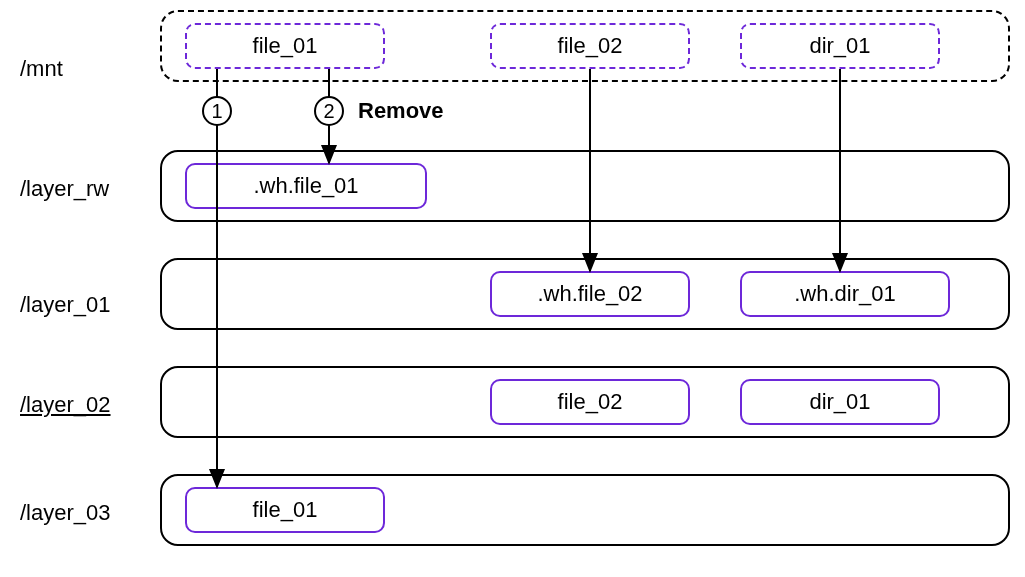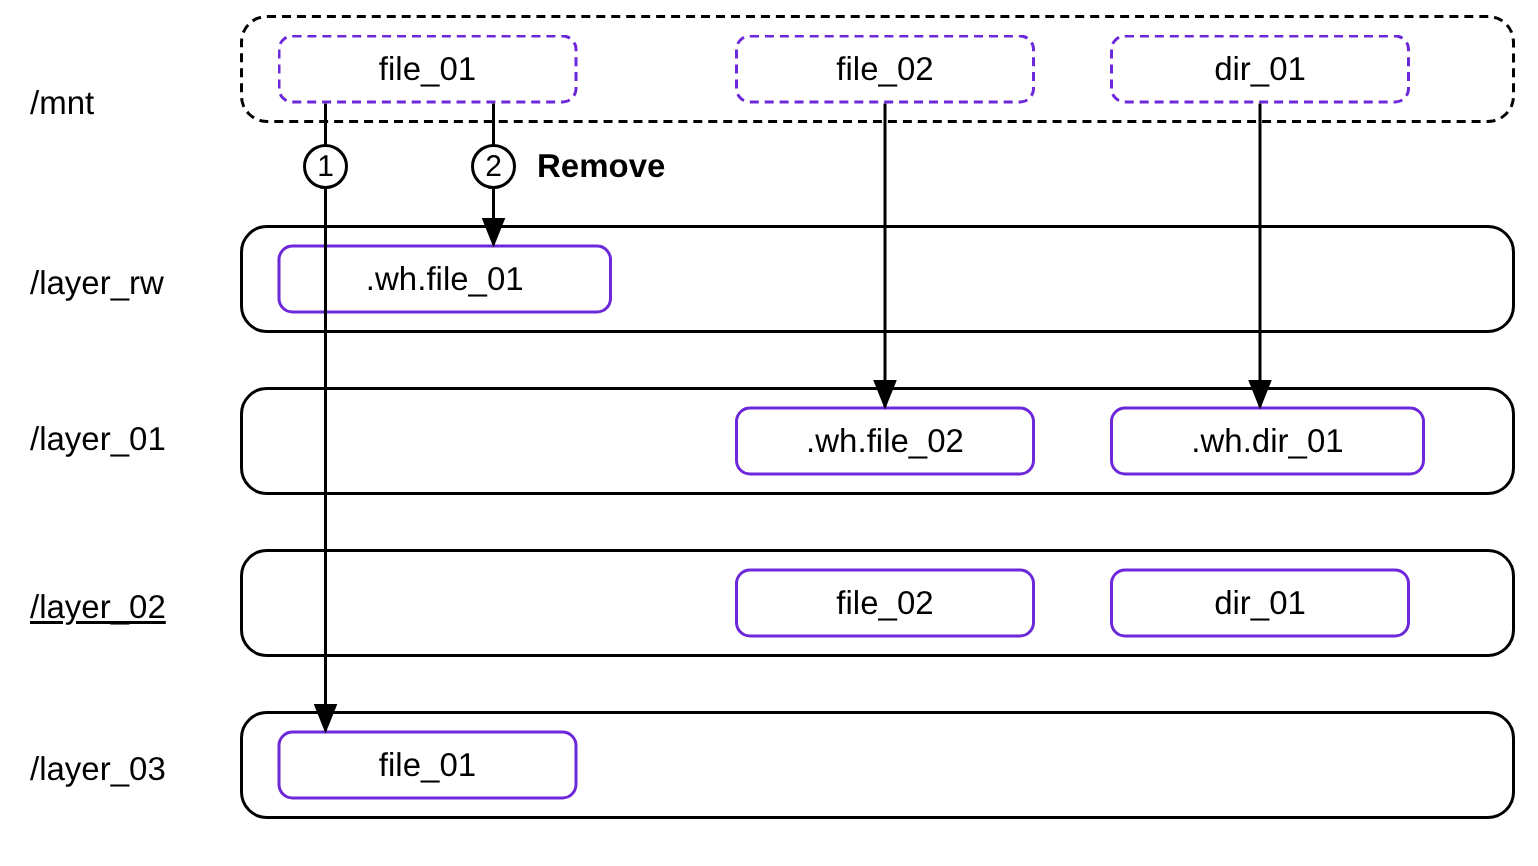--- a/index.html
+++ b/index.html
@@ -66,23 +66,23 @@
 <body>
 
 <div class="label" style="position:absolute; top:36px;margin-top:20px;">/mnt</div>
 <div class="container dashed" style="left:160px; top:10px; width:850px;"></div>
 <div class="file-box dashed" style="left:185px; top:23px; width:200px;">file_01</div>
 <div class="file-box dashed" style="left:490px; top:23px; width:200px;">file_02</div>
 <div class="file-box dashed" style="left:740px; top:23px; width:200px;">dir_01</div>
 
 <div class="label" style="position:absolute; top:176px;">/layer_rw</div>
 <div class="container" style="left:160px; top:150px; width:850px;"></div>
-<div class="file-box" style="left:185px; top:163px; width:223px;">.wh.file_01</div>
+<div class="file-box" style="left:185px; top:163px; width:242px;">.wh.file_01</div>
 
-<div class="label" style="position:absolute; top:280px;">/layer_01</div>
+<div class="label" style="position:absolute; top:292px;">/layer_01</div>
 <div class="container" style="left:160px; top:258px; width:850px;"></div>
 <div class="file-box" style="left:490px; top:271px; width:200px;">.wh.file_02</div>
 <div class="file-box" style="left:740px; top:271px; width:210px;">.wh.dir_01</div>
 
 <div class="label" style="position:absolute; top:392px;text-decoration:underline;">/layer_02</div>
 <div class="container" style="left:160px; top:366px; width:850px;"></div>
 <div class="file-box" style="left:490px; top:379px; width:200px;">file_02</div>
 <div class="file-box" style="left:740px; top:379px; width:200px;">dir_01</div>
 
 <div class="label" style="position:absolute; top:500px;">/layer_03</div>

